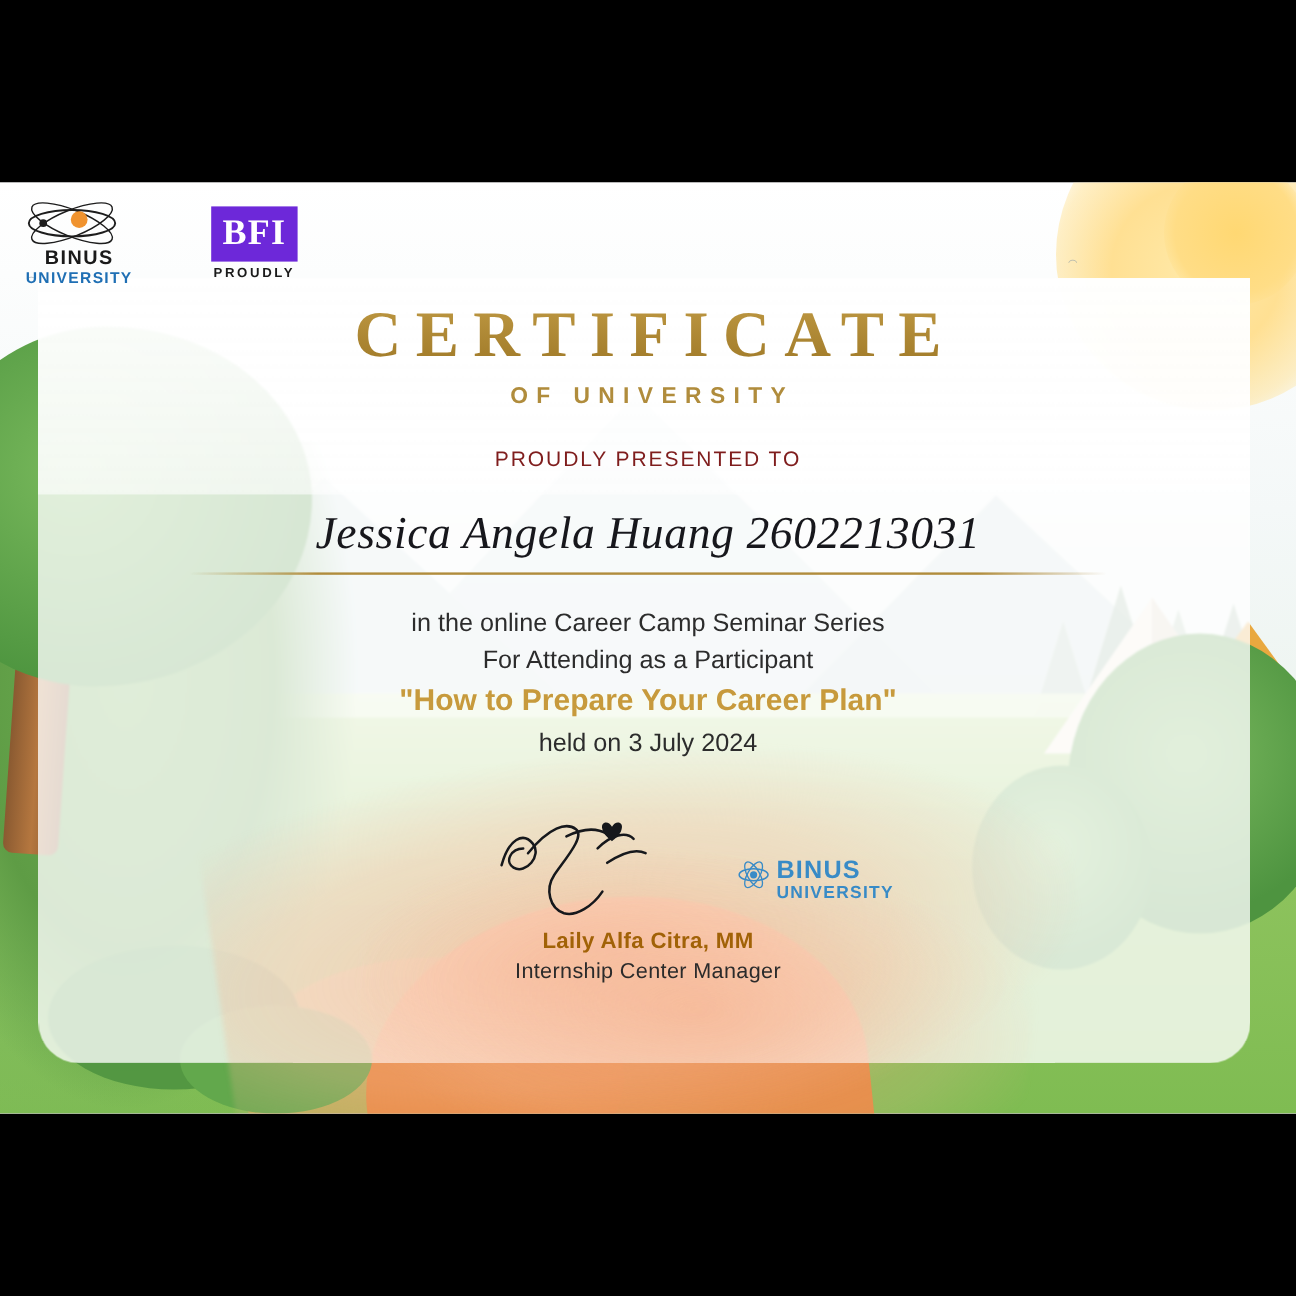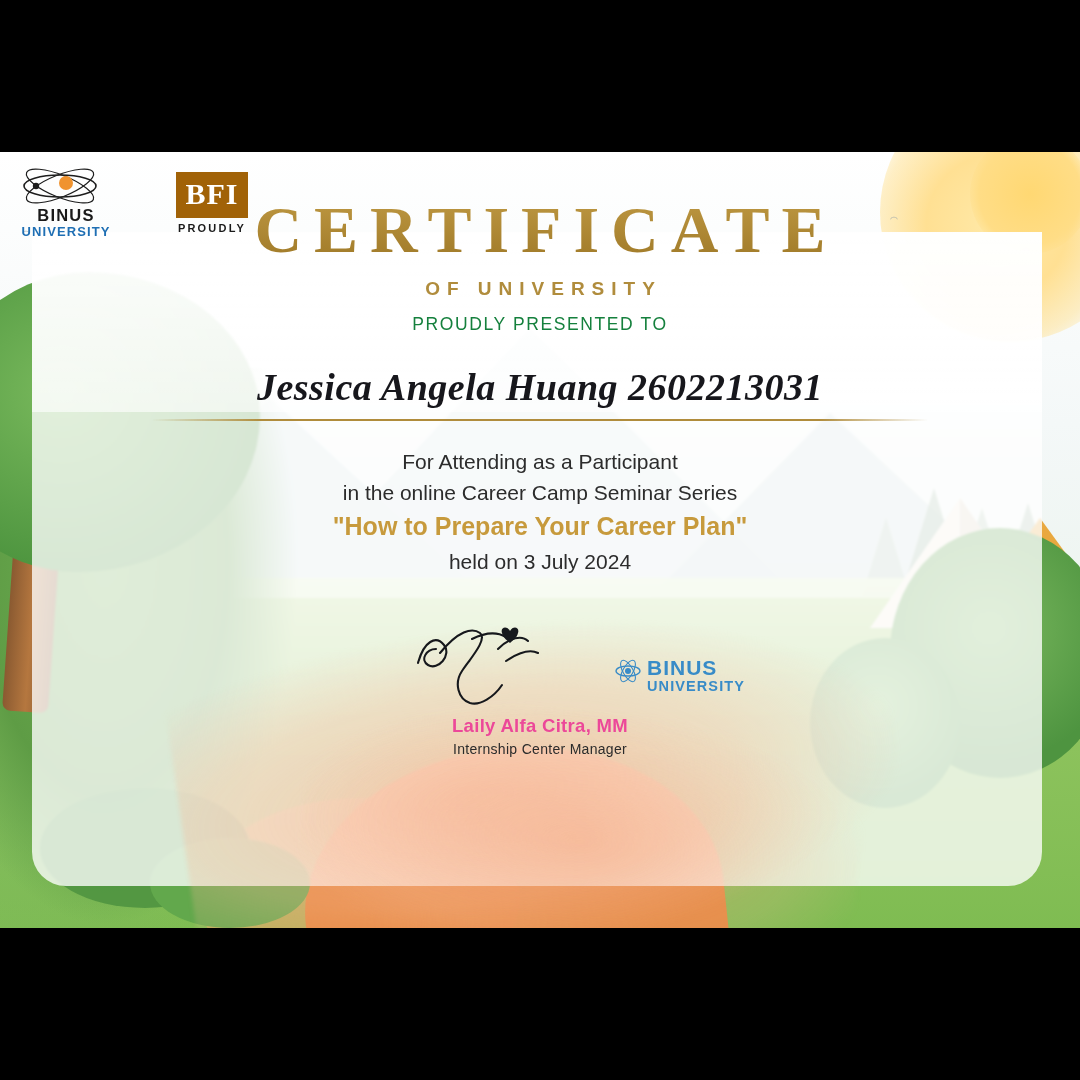--- a/index.html
+++ b/index.html
@@ -309,21 +309,21 @@
     font-weight: bold;
     letter-spacing: 1.1px;
     color: #1f6fb4;
     line-height: 1.2;
   }
   .bfi-logo {
     width: 72px;
     text-align: center;
   }
   .bfi-box {
-    background: #a16207;
+    background: #6d28d9;
     color: #ffffff;
     font-size: 30px;
     font-weight: bold;
     letter-spacing: 1px;
     padding: 7px 0 9px;
     font-family: "Liberation Serif", serif;
     line-height: 1;
   }
   .bfi-caption {
     font-size: 11px;
@@ -336,56 +336,56 @@
   
   .content {
     position: absolute;
     left: 0; right: 0;
     top: 0;
     text-align: center;
     z-index: 5;
   }
 
   .title {
-    margin-top: 40px;
+    margin-top: 96px;
     font-family: "Liberation Serif", serif;
-    font-size: 66px;
+    font-size: 54px;
     font-weight: bold;
     letter-spacing: 12px;
     color: #a9822f;
     text-indent: 12px;
     background: linear-gradient(180deg,#c09a44 0%, #9d7726 100%);
     -webkit-background-clip: text;
     background-clip: text;
     -webkit-text-fill-color: transparent;
   }
   .subtitle {
     margin-top: 10px;
     font-size: 19px;
     letter-spacing: 7px;
     font-weight: bold;
     color: #b08c3c;
     text-indent: 7px;
   }
   .presented {
-    margin-top: 14px;
+    margin-top: 30px;
     font-size: 17.5px;
     letter-spacing: 1.6px;
-    color: #15803d;
+    color: #7f1d1d;
   }
 
   .recipient-wrap {
     margin-top: 30px;
     position: relative;
     display: inline-block;
   }
   .recipient {
     font-family: "Liberation Serif", serif;
     font-style: italic;
-    font-weight: bold;
+    font-weight: normal;
     font-size: 38px;
     letter-spacing: 0.5px;
     color: #17171c;
     white-space: nowrap;
   }
   .rule {
     position: absolute;
     left: -105px;
     right: -105px;
     bottom: -12px;
@@ -410,26 +410,26 @@
     margin-top: 42px;
     position: relative;
     display: inline-block;
     width: 430px;
   }
   .sig-svg { display: block; margin: 0 auto; }
   .sig-name {
     margin-top: 4px;
     font-size: 18.5px;
     font-weight: bold;
-    color: #ec4899;
+    color: #a16207;
     letter-spacing: .3px;
   }
   .sig-role {
     margin-top: 4px;
-    font-size: 14px;
+    font-size: 18px;
     color: #2b2b2b;
     letter-spacing: .3px;
   }
   .sig-binus {
     position: absolute;
     right: 10px;
     top: 38px;
     text-align: left;
     color: #2e86c7;
     opacity: .95;
@@ -515,22 +515,22 @@
       <div class="title">CERTIFICATE</div>
       <div class="subtitle">OF UNIVERSITY</div>
       <div class="presented">PROUDLY PRESENTED TO</div>
 
       <div class="recipient-wrap">
         <div class="recipient">Jessica Angela Huang 2602213031</div>
         <div class="rule"></div>
       </div>
 
       <div class="body-block">
+        <div class="body-line">in the online Career Camp Seminar Series</div>
         <div class="body-line">For Attending as a Participant</div>
-        <div class="body-line">in the online Career Camp Seminar Series</div>
         <div class="highlight">"How to Prepare Your Career Plan"</div>
         <div class="body-line">held on 3 July 2024</div>
       </div>
 
       <div class="signature-block">
         <svg class="sig-svg" width="260" height="92" viewBox="0 0 260 92">
           <g fill="none" stroke="#16181c" stroke-width="2.1" stroke-linecap="round">
             <path d="M8 44 C14 22, 26 16, 34 26 C42 36, 28 52, 18 46 C10 41, 16 30, 26 30"></path>
             <path d="M30 34 C48 12, 62 8, 70 14 C78 20, 60 40, 52 52 C44 64, 48 80, 60 84 C70 87, 84 78, 92 66"></path>
             <path d="M62 20 C74 14, 86 12, 96 18"></path>

